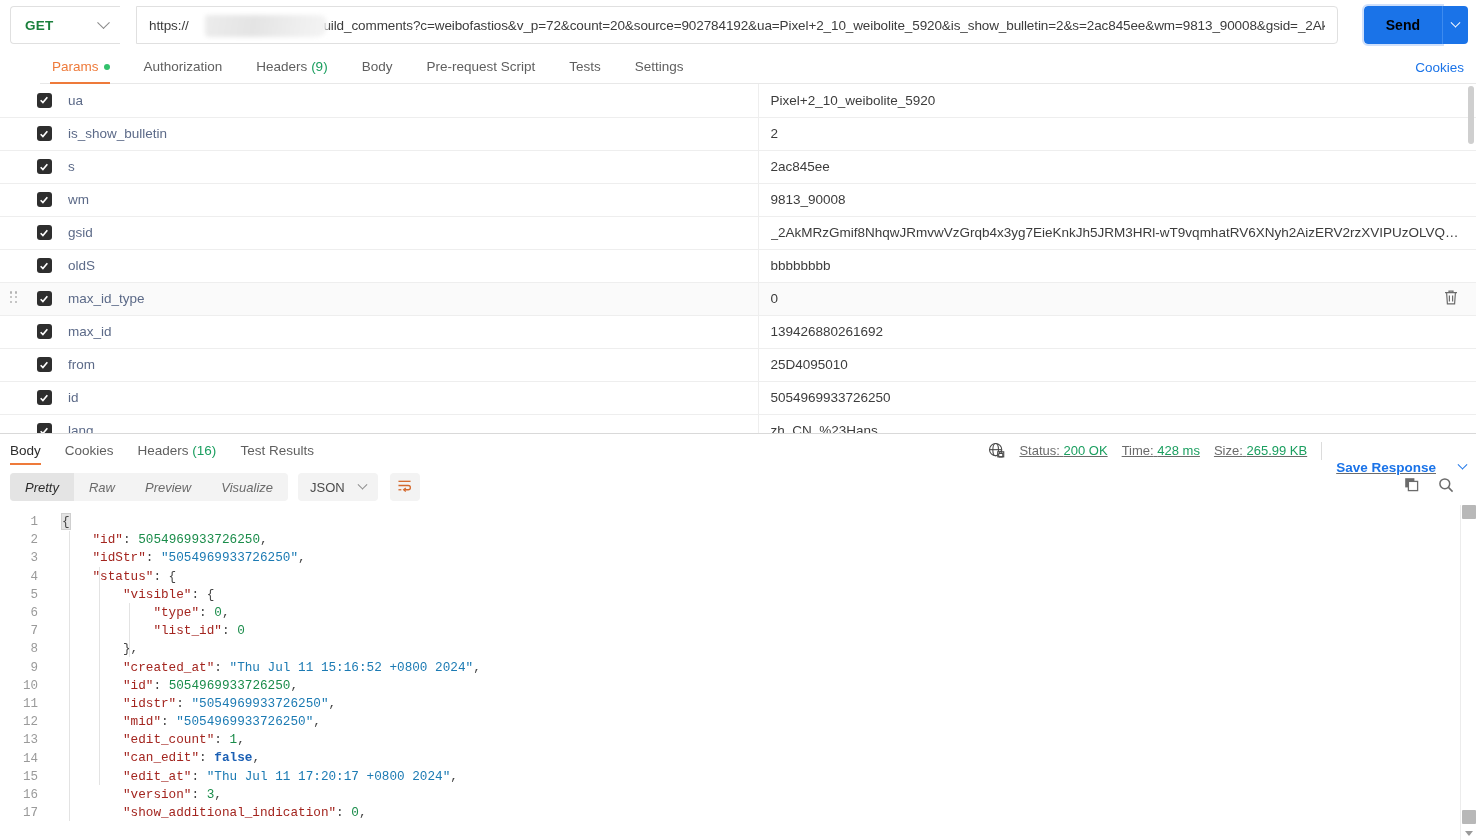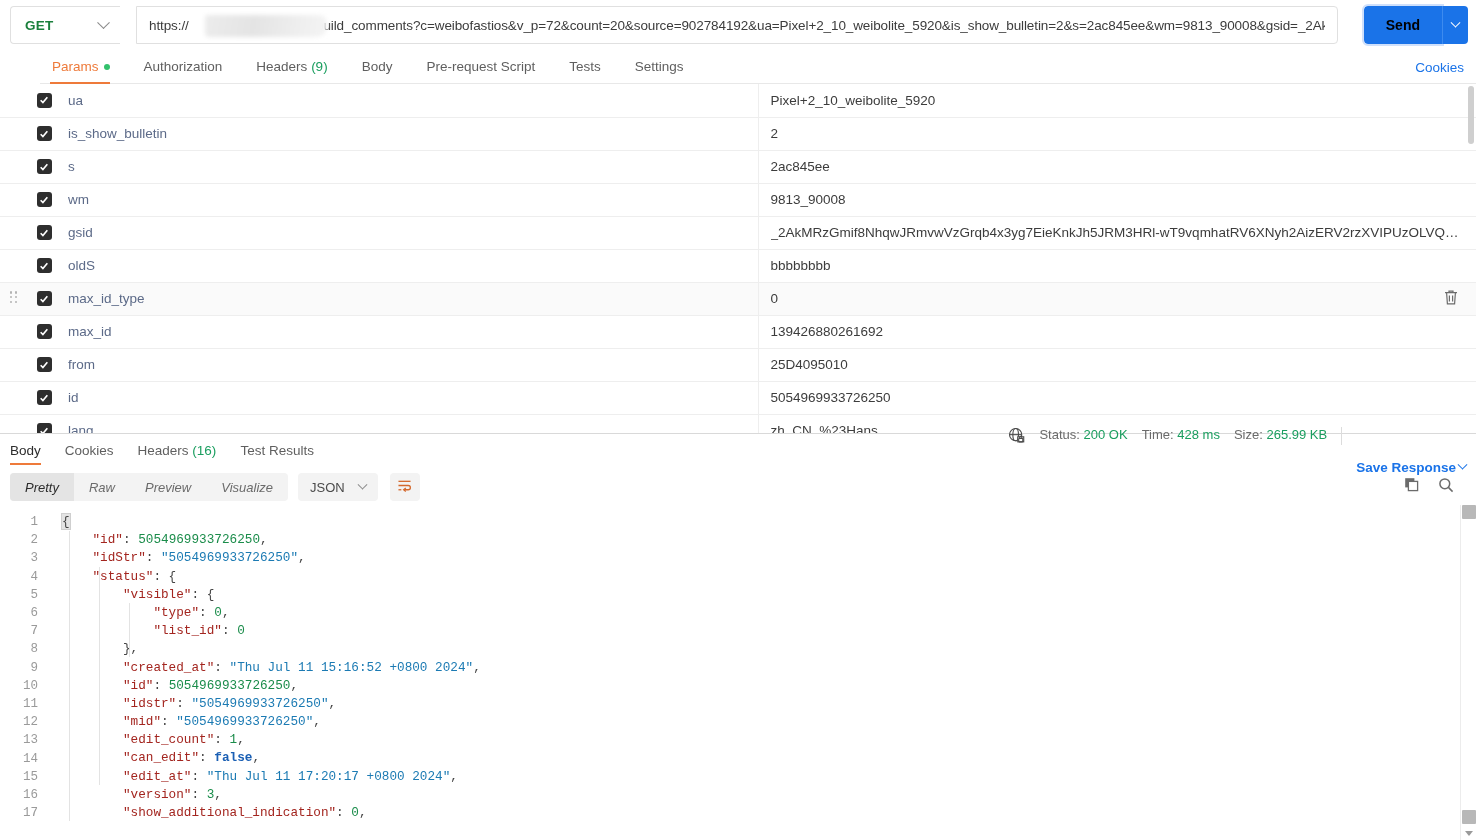--- a/index.html
+++ b/index.html
@@ -102,24 +102,24 @@
   .key-text { color: #5c6a88; }
   .val-text { color: #3c3c3c; overflow: hidden; white-space: nowrap; text-overflow: ellipsis; display: block; max-width: 690px; }
   .trash { position: absolute; right: 18px; top: 50%; transform: translateY(-50%); cursor: pointer; }
 
   
   .resp-head { height: 33px; display: flex; align-items: center; padding: 0 10px; position: relative; }
   .resp-tab { font-size: 13.5px; color: #5f5f5f; margin-right: 24px; padding-bottom: 9px; padding-top: 8px; cursor: pointer; position: relative; }
   .resp-tab.active { color: #2c2c2c; }
   .resp-tab.active::after { content:""; position:absolute; left:0; right:0; bottom: 2px; height: 2px; background: #ee7a3a; }
   .resp-tab .cnt { color: #1a9e5f; }
-  .resp-meta { margin-left: auto; display: flex; align-items: flex-start; gap: 14px; font-size: 13px; color: #6b6b6b; }
+  .resp-meta { margin-left: auto; display: flex; align-items: center; gap: 14px; font-size: 13px; color: #6b6b6b; text-decoration: underline; }
   .resp-meta .gv { color: #1a9e5f; }
   .meta-sep { width: 1px; height: 18px; background: #dcdcdc; }
-  .save-resp { color: #1a73e8; font-weight: bold; font-size: 13.5px; display: flex; align-items: center; gap: 3px; cursor: pointer; margin-top: 33px; }
+  .save-resp { color: #1a73e8; font-weight: bold; font-size: 13.5px; display: flex; align-items: center; gap: 23px; cursor: pointer; margin-top: 33px; }
   .save-resp i { width: 7px; height: 7px; border-right: 1.5px solid #1a73e8; border-bottom: 1.5px solid #1a73e8;
                  transform: rotate(45deg) translate(-2px,-2px); }
 
   
   .body-tools { height: 40px; display: flex; align-items: center; padding: 0 10px; gap: 0; position: relative; }
   .seg { display: flex; background: #f3f3f3; border-radius: 4px; overflow: hidden; height: 28px; }
   .seg div { font-size: 13px; color: #6b6b6b; padding: 0 15px; display: flex; align-items: center; cursor: pointer; font-style: italic; }
   .seg div.active { background: #e4e4e4; color: #2c2c2c; }
   .fmt-select {
     margin-left: 10px; height: 28px; background: #f3f3f3; border-radius: 4px;

